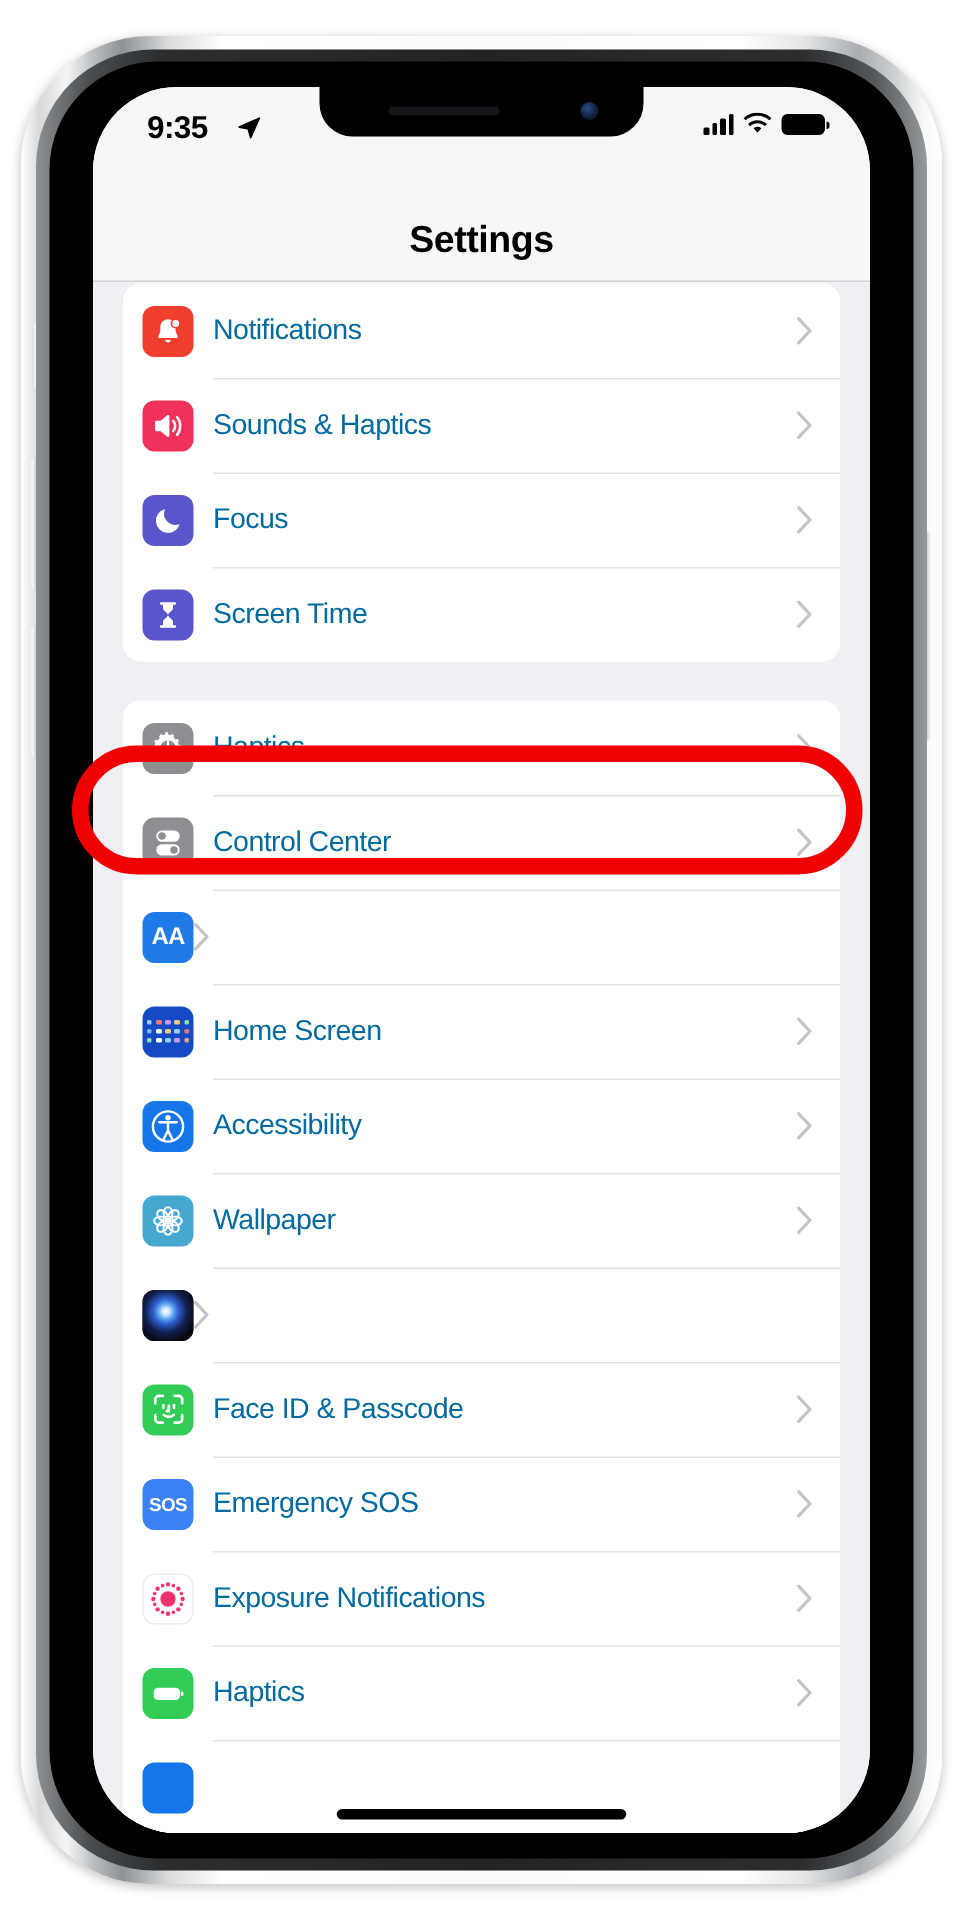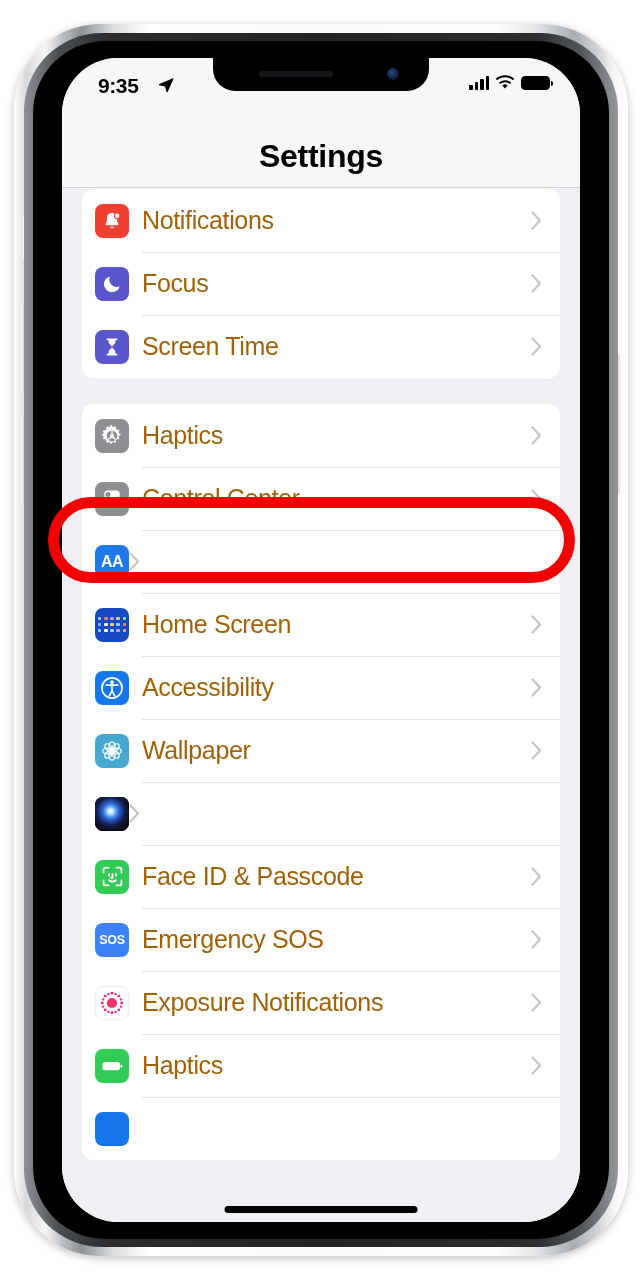--- a/index.html
+++ b/index.html
@@ -143,21 +143,21 @@
   .nav-bar {
     position: absolute; top: 52px; left: 0; right: 0;
     height: 78px;
     background: #f7f7fa;
     border-bottom: 1px solid #d2d2d6;
     z-index: 20;
   }
   .nav-title {
     position: absolute; left: 0; right: 0; bottom: 12px;
     text-align: center;
-    font-size: 32px; font-weight: bold; color: #000;
+    font-size: 25px; font-weight: bold; color: #000;
     letter-spacing: -0.3px;
   }
 
   
   .list-scroll {
     position: absolute;
     top: 131px; left: 0; right: 0; bottom: 0;
     background: #efeff4;
     padding: 0 20px;
     overflow: hidden;
@@ -177,21 +177,21 @@
     padding-left: 13px;
     background: #ffffff;
   }
   .row + .row::before {
     content: '';
     position: absolute; left: 60px; right: 0; top: 0;
     height: 1px; background: #e4e4e6;
   }
   .row-label {
     flex: 1;
-    font-size: 25px; color: #a16207;
+    font-size: 19px; color: #0369a1;
     letter-spacing: -0.35px;
     margin-left: 13px;
   }
   .chevron {
     margin-right: 18px; width: 11px; height: 19px;
     flex: 0 0 auto;
   }
 
   
   .ic {
@@ -323,20 +323,33 @@
               <path d="M9.7 18.2a2.4 2.4 0 0 0 4.6 0H9.7z" fill="#fff"></path>
               <circle cx="17.6" cy="6.2" r="3.1" fill="#fff" stroke="#f03e2f" stroke-width="1.2"></circle>
             </svg>
           </div>
           <div class="row-label">Notifications</div>
           <svg class="chevron" viewBox="0 0 11 19">
             <path d="M1.4 1.4 9 9.5l-7.6 8.1" fill="none" stroke="#c4c4c6" stroke-width="2.1" stroke-linecap="round" stroke-linejoin="round"></path>
           </svg>
         </div>
 
+        <div class="row">
+          <div class="ic ic-sounds">
+            <svg width="22" height="22" viewBox="0 0 24 24">
+              <path d="M11.5 4.2 6.6 8.2H3.6c-.6 0-1 .5-1 1v5.6c0 .6.4 1 1 1h3l4.9 4c.6.5 1.5.1 1.5-.7V4.9c0-.8-.9-1.2-1.5-.7z" fill="#fff"></path>
+              <path d="M15.8 8.3c.9 1 1.4 2.3 1.4 3.7s-.5 2.7-1.4 3.7" fill="none" stroke="#fff" stroke-width="1.8" stroke-linecap="round"></path>
+              <path d="M18.6 5.6A9.1 9.1 0 0 1 20.8 12a9.1 9.1 0 0 1-2.2 6.4" fill="none" stroke="#fff" stroke-width="1.8" stroke-linecap="round"></path>
+            </svg>
+          </div>
+          <div class="row-label">Sounds &amp; Haptics</div>
+          <svg class="chevron" viewBox="0 0 11 19">
+            <path d="M1.4 1.4 9 9.5l-7.6 8.1" fill="none" stroke="#c4c4c6" stroke-width="2.1" stroke-linecap="round" stroke-linejoin="round"></path>
+          </svg>
+        </div>
 
         <div class="row">
           <div class="ic ic-focus">
             <svg width="21" height="21" viewBox="0 0 24 24">
               <path d="M20.3 15.2A8.6 8.6 0 0 1 9.1 3.9 9.2 9.2 0 1 0 20.3 15.2z" fill="#fff"></path>
             </svg>
           </div>
           <div class="row-label">Focus</div>
           <svg class="chevron" viewBox="0 0 11 19">
             <path d="M1.4 1.4 9 9.5l-7.6 8.1" fill="none" stroke="#c4c4c6" stroke-width="2.1" stroke-linecap="round" stroke-linejoin="round"></path>

